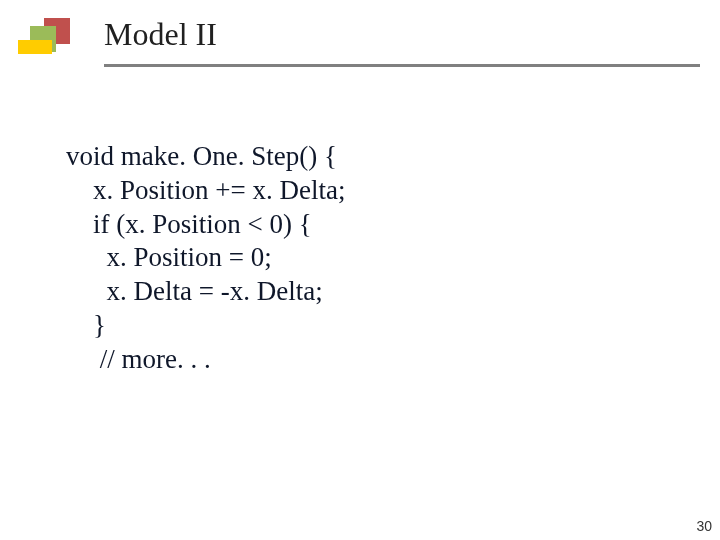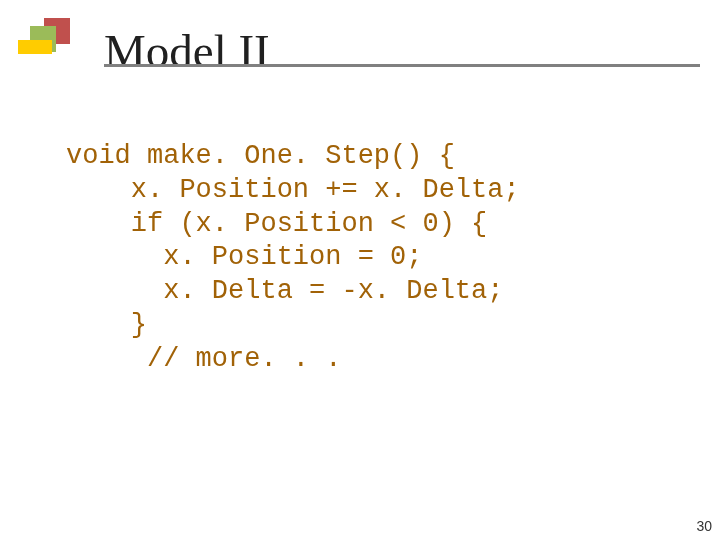--- a/index.html
+++ b/index.html
@@ -38,41 +38,41 @@
   .logo .sq-yellow {
     position: absolute;
     top: 22px;
     left: 0px;
     width: 34px;
     height: 14px;
     background: #ffcc00;
   }
   .title {
     position: absolute;
-    top: 24px;
+    top: 16px;
     left: 104px;
     font-family: Georgia, 'Times New Roman', serif;
-    font-size: 47px;
+    font-size: 32px;
     color: #202020;
   }
   .title-underline {
     position: absolute;
     top: 64px;
     left: 104px;
     width: 596px;
     height: 3px;
     background: #808080;
   }
   .code {
     position: absolute;
     top: 140px;
     left: 66px;
-    font-family: Liberation Mono, monospace;
+    font-family: Liberation Serif, serif;
     font-size: 27px;
-    color: #a16207;
+    color: #0f172a;
     line-height: 1.25;
     white-space: pre;
   }
   .pagenum {
     position: absolute;
     bottom: 6px;
     right: 8px;
     font-size: 14px;
     color: #333;
     font-family: Arial, sans-serif;

